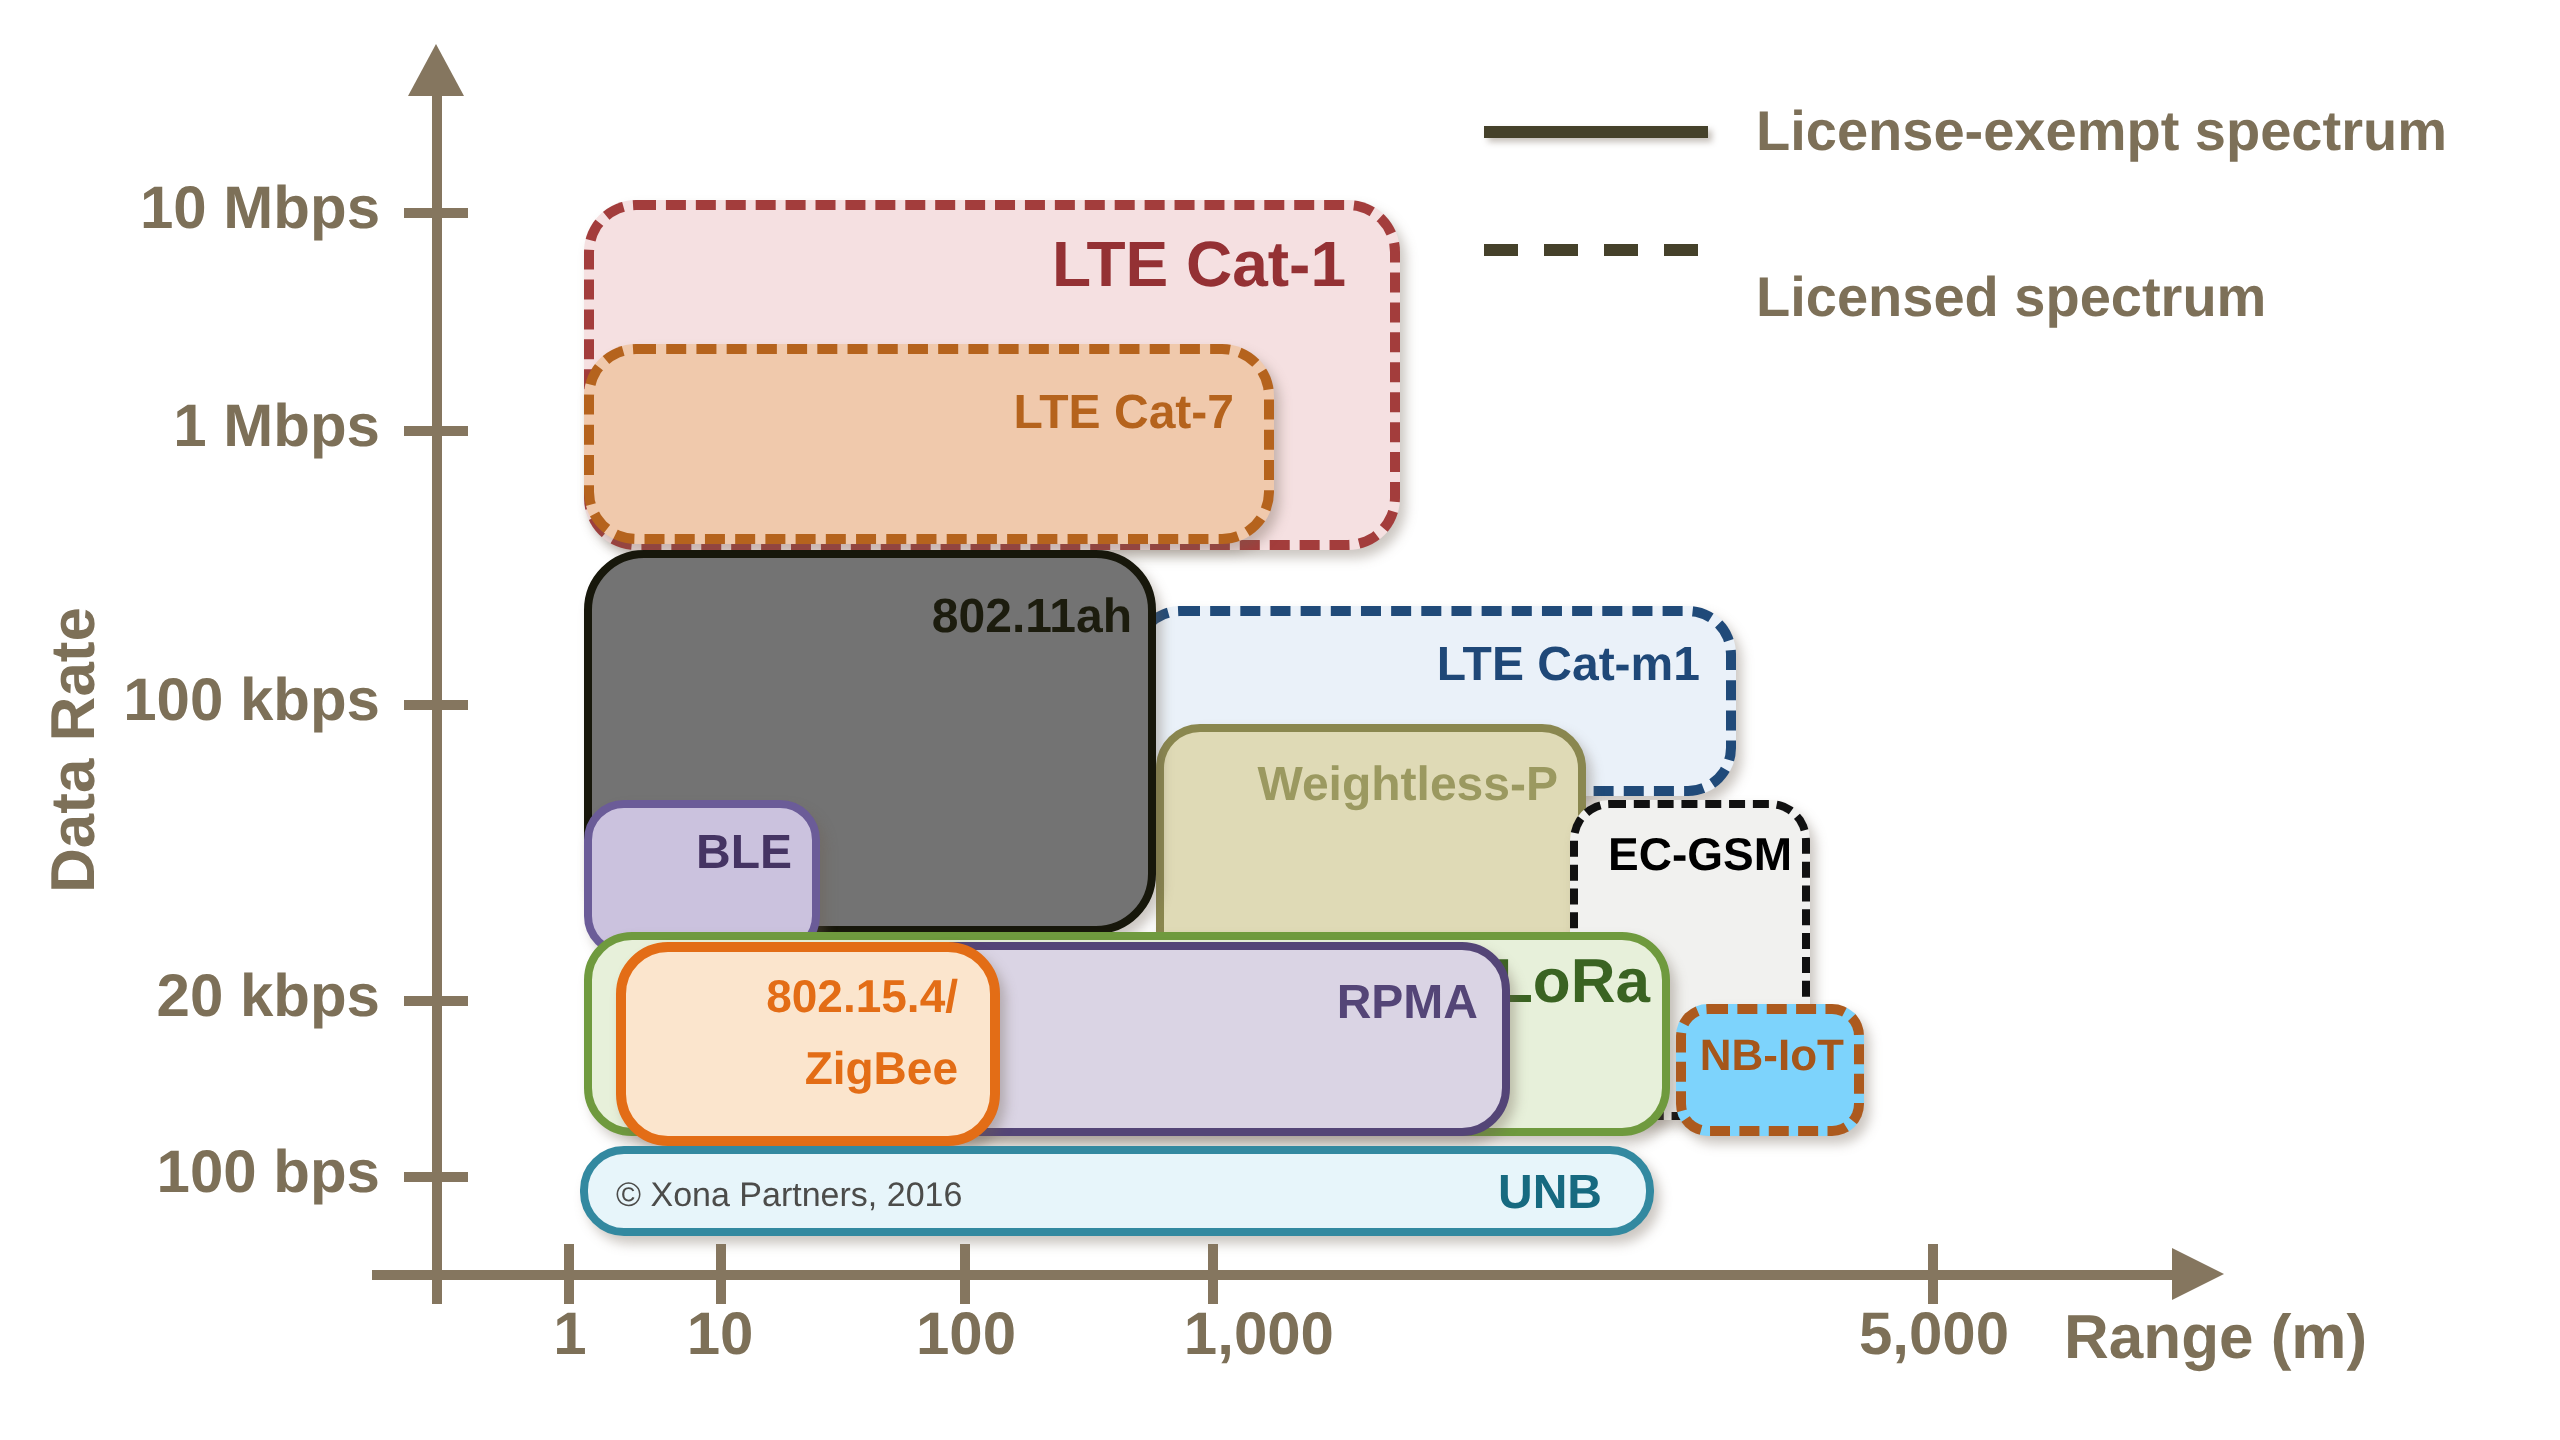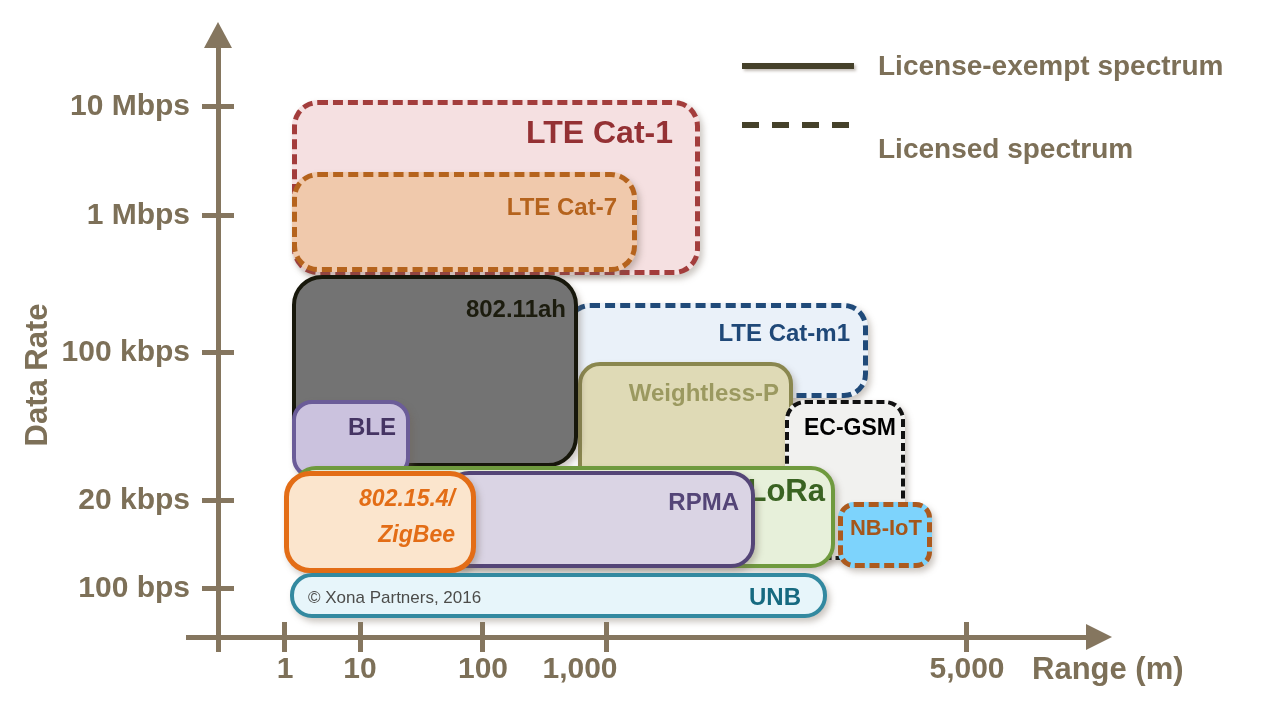--- a/index.html
+++ b/index.html
@@ -57,21 +57,21 @@
   </div>
 
   <div class="tech" style="left: 292px; top: 466px; width: 543px; height: 102px; border-width: 4px; border-radius: 24px; background: rgb(231, 240, 218); border-color: rgb(111, 154, 62); border-style: solid;">
     <span class="tl" style="right: 6px; top: 4px; font-size: 31px; color: rgb(58, 99, 34); text-align: center;">LoRa</span>
   </div>
 
   <div class="tech" style="left: 445px; top: 471px; width: 310px; height: 97px; border-width: 4px; border-radius: 24px; background: rgb(218, 212, 228); border-color: rgb(84, 69, 119); border-style: solid; text-align: center;">
     <span class="tl" style="right: 12px; top: 14px; font-size: 24px; color: rgb(84, 69, 119);">RPMA</span>
   </div>
 
-  <div class="tech" style="left: 284px; top: 471px; width: 192px; height: 102px; border-width: 5px; border-radius: 26px; background: rgb(251, 229, 205); border-color: rgb(227, 109, 22); border-style: solid; font-style: italic;">
+  <div class="tech" style="left: 308px; top: 471px; width: 192px; height: 102px; border-width: 5px; border-radius: 26px; background: rgb(251, 229, 205); border-color: rgb(227, 109, 22); border-style: solid;">
     <span class="tl" style="right: 16px; top: 10px; font-size: 23px; color: rgb(227, 109, 22);">802.15.4/</span>
     <span class="tl" style="right: 16px; top: 46px; font-size: 23px; color: rgb(227, 109, 22);">ZigBee</span>
   </div>
 
   <div class="tech" style="left: 838px; top: 502px; width: 94px; height: 66px; border-width: 5px; border-radius: 16px; background: #7dd3fc; border-color: rgb(172, 90, 30); border-style: dashed;">
     <span class="tl" style="right: 5px; top: 9px; font-size: 22px; color: rgb(165, 86, 26);">NB-IoT</span>
   </div>
 
   <div class="tech" style="left: 290px; top: 573px; width: 537px; height: 45px; border-width: 4px; border-radius: 22px; background: rgb(231, 245, 250); border-color: rgb(51, 137, 160); border-style: solid;">
     <span class="copyright">© Xona Partners, 2016</span>
@@ -97,21 +97,21 @@
 
   <div class="tick" style="left:282px;top:622px;width:5px;height:30px;"></div>
   <div class="tick" style="left:358px;top:622px;width:5px;height:30px;"></div>
   <div class="tick" style="left:480px;top:622px;width:5px;height:30px;"></div>
   <div class="tick" style="left:604px;top:622px;width:5px;height:30px;"></div>
   <div class="tick" style="left:964px;top:622px;width:5px;height:30px;"></div>
 
   <div class="axis-text xtick-label" style="left:225px;">1</div>
   <div class="axis-text xtick-label" style="left:300px;">10</div>
   <div class="axis-text xtick-label" style="left:423px;">100</div>
-  <div class="axis-text xtick-label" style="left:520px;">1,000</div>
+  <div class="axis-text xtick-label" style="left:547px;text-align:right;">1,000</div>
   <div class="axis-text xtick-label" style="left:907px;">5,000</div>
 
   <div class="axis-text" style="left:-83px;top:357px;width:240px;height:36px;text-align:center;font-size:31px;transform:rotate(-90deg);">Data Rate</div>
   <div class="axis-text" style="left:1032px;top:651px;font-size:31px;">Range (m)</div>
 
   <div class="legend-line" style="top:63px;background:#45412a;box-shadow:2px 2px 3px rgba(110,95,80,.4);"></div>
   <div class="legend-text" style="top:50px;">License-exempt spectrum</div>
   <div class="legend-line" style="top:122px;background:repeating-linear-gradient(90deg,#45412a 0 17px,transparent 17px 30px);"></div>
   <div class="legend-text" style="top:109px;margin-top:24px;">Licensed spectrum</div>
 

